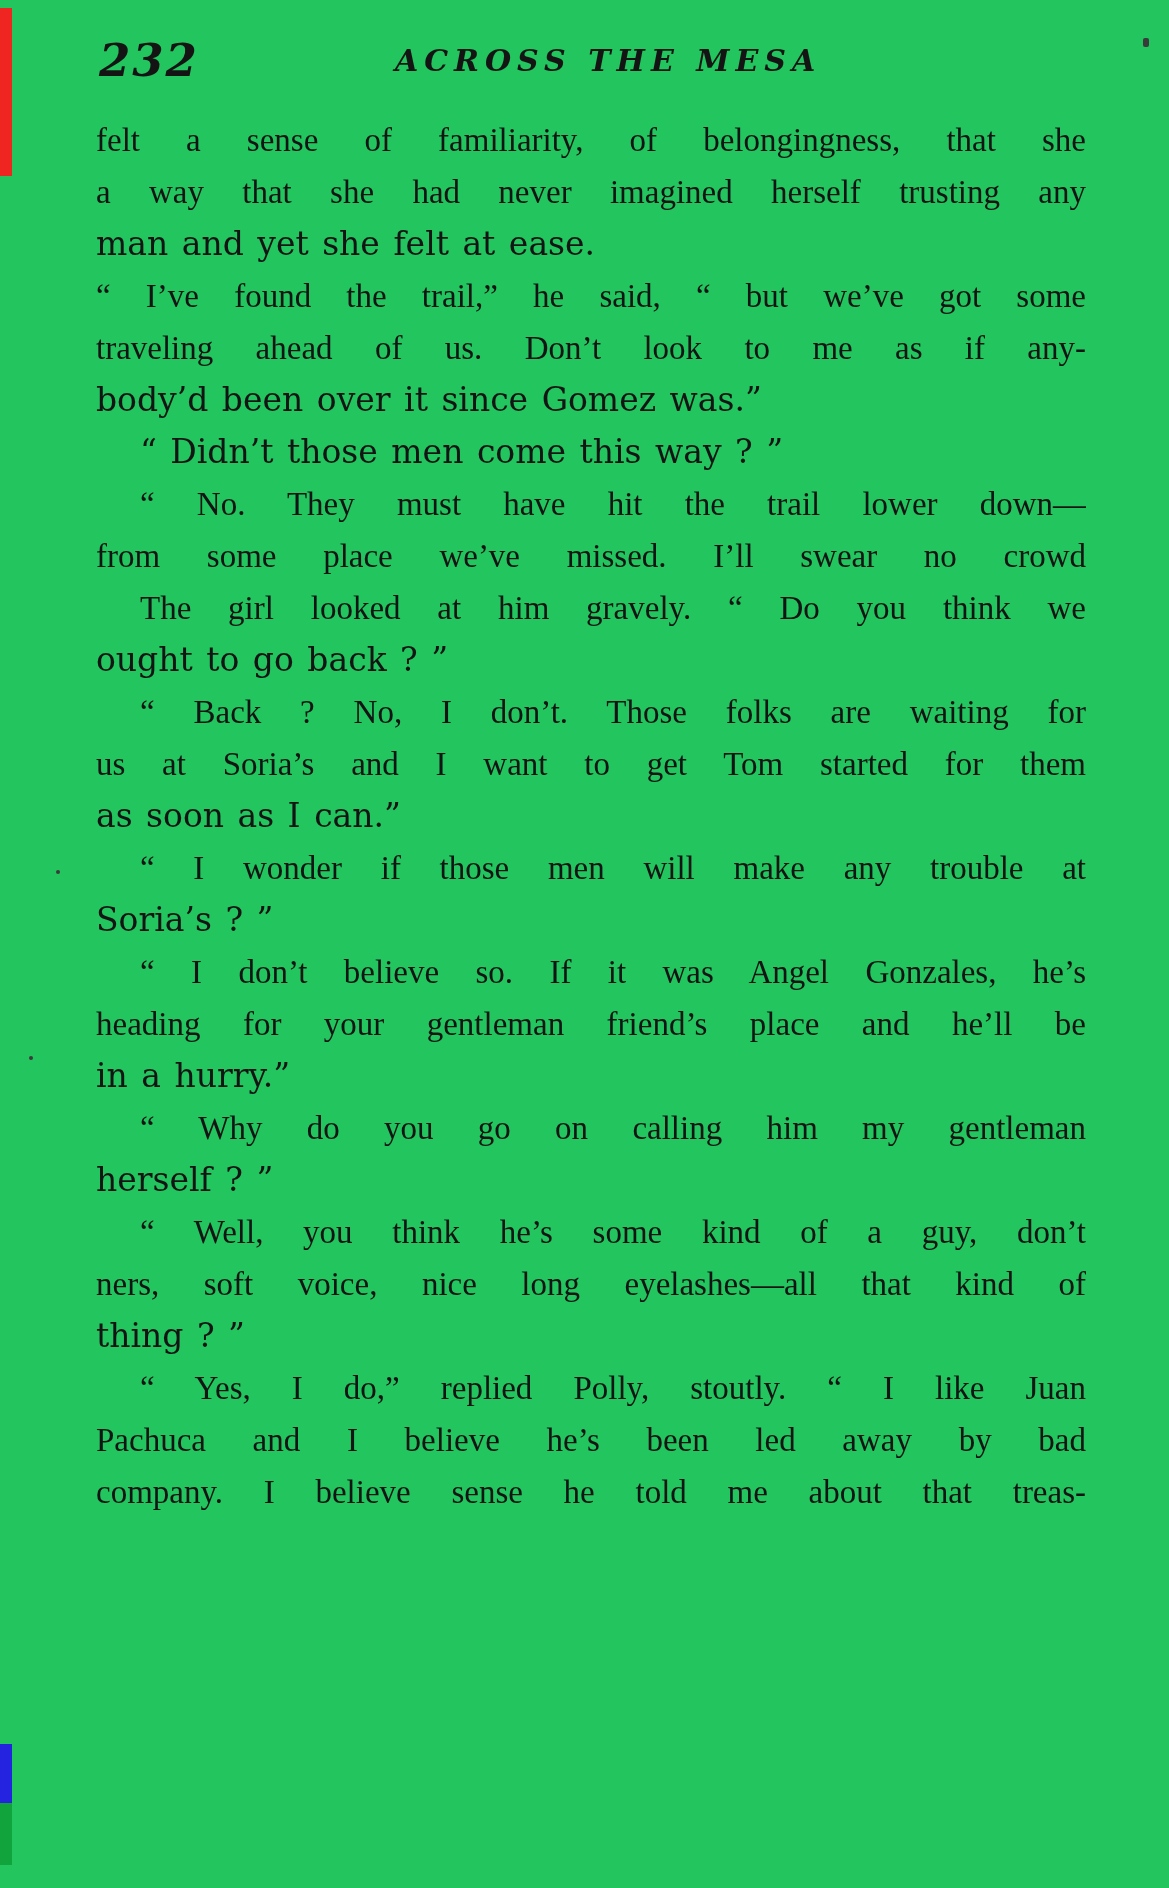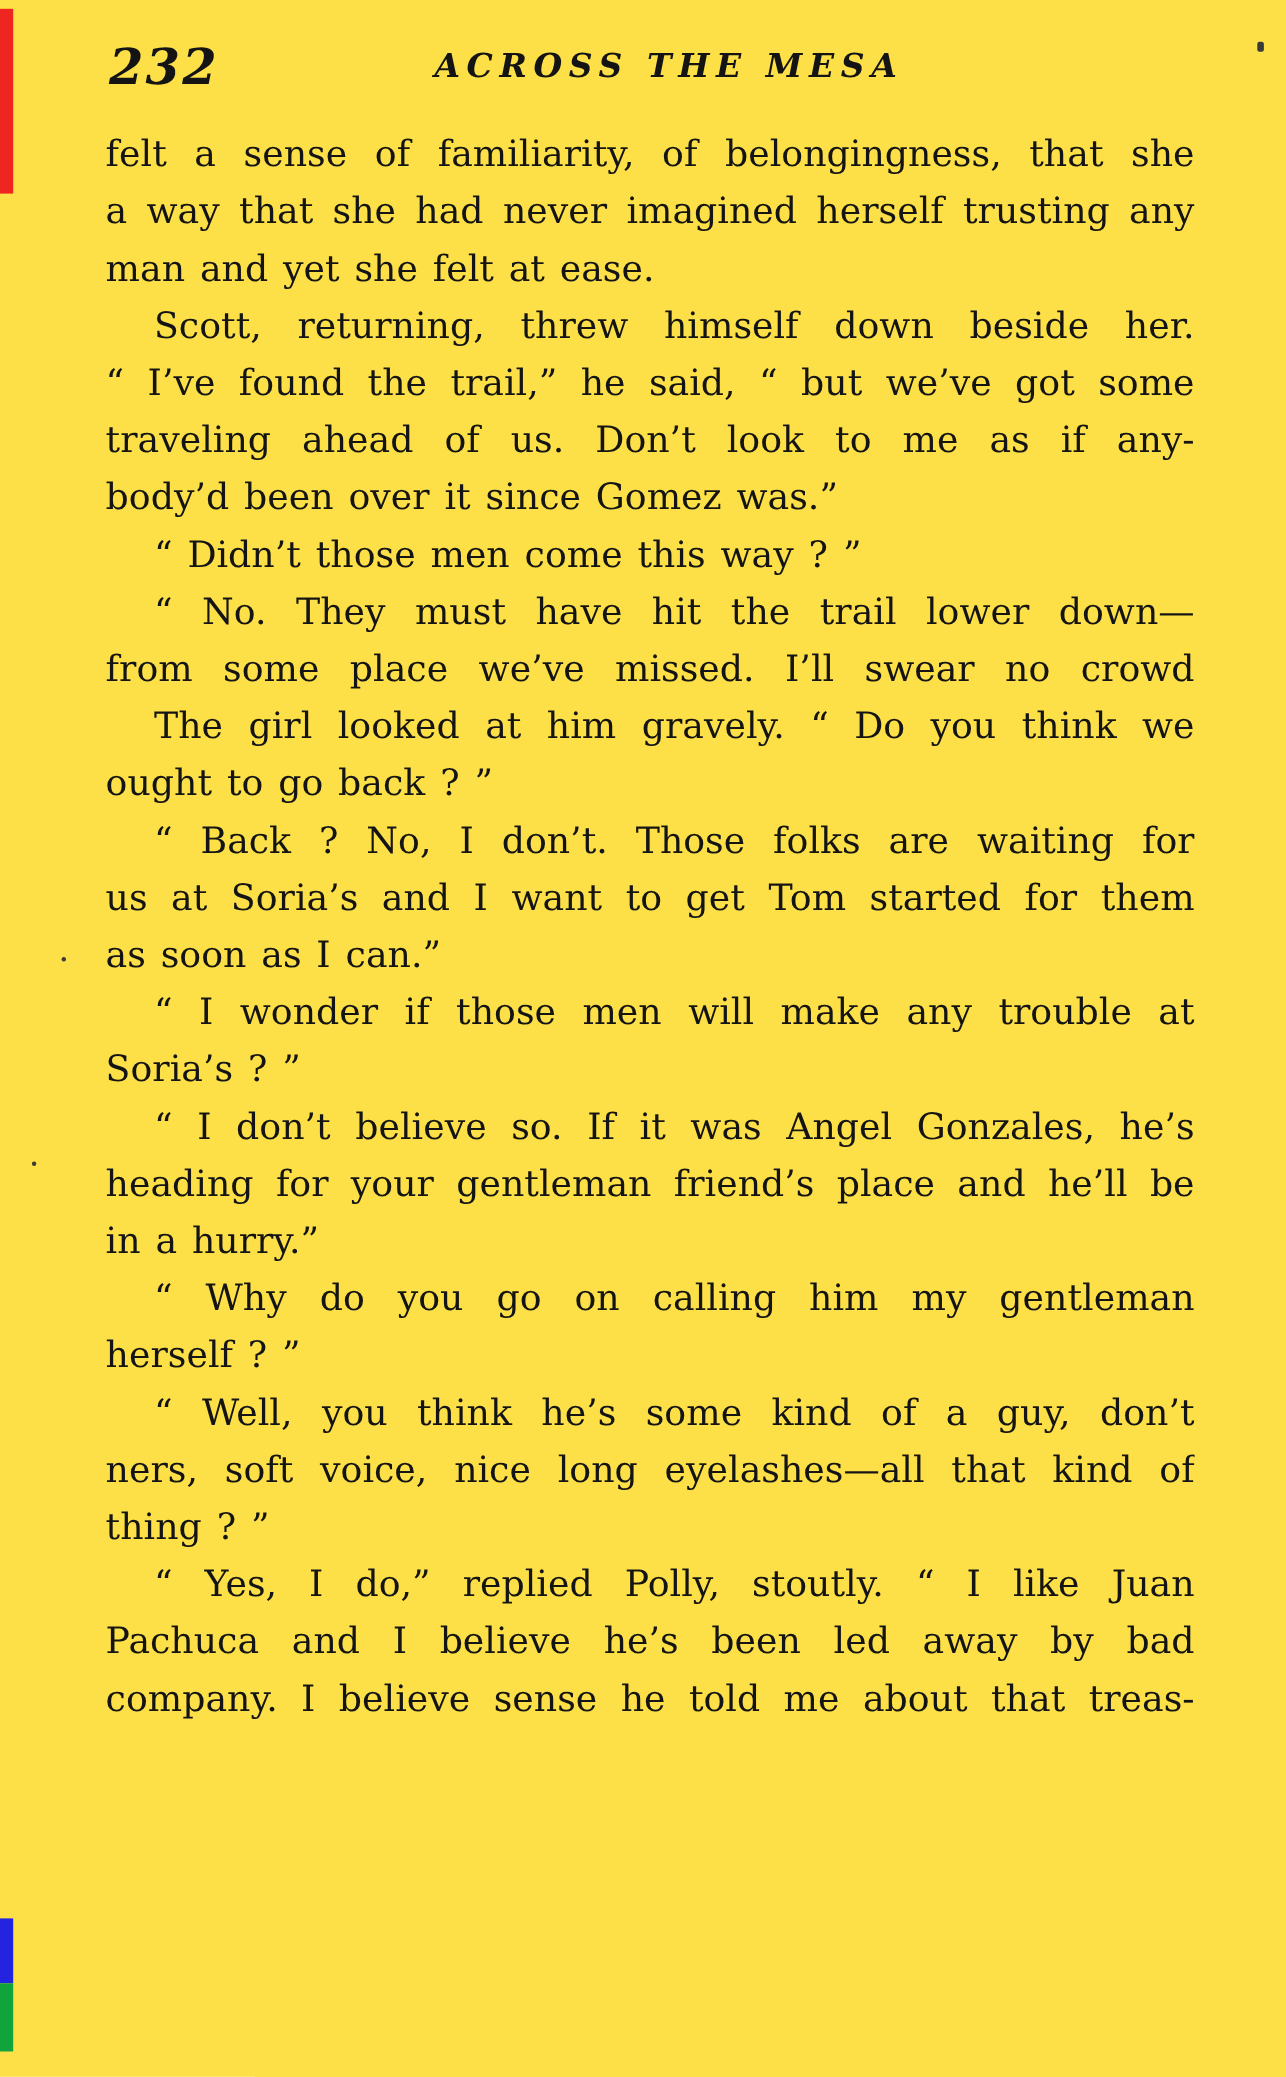--- a/index.html
+++ b/index.html
@@ -50,51 +50,51 @@
     white-space: nowrap;
     overflow: hidden;
     word-spacing: 3px;
     text-rendering: optimizeLegibility;
   }
   .line.justify {
     white-space: normal;
     word-spacing: normal;
     text-align: justify;
     text-align-last: justify;
+    font-family: Liberation Serif, serif;
   }
   .line.indent { padding-left: 44px; }
 
   .speck {
     position: absolute;
     width: 5px; height: 5px; border-radius: 50%;
     background: #3a3a3a;
   }
   .speck.s1 { left: 1143px; top: 38px; width: 6px; height: 9px; border-radius: 2px; }
   .speck.s2 { left: 56px;  top: 870px;  width: 4px; height: 4px; }
   .speck.s3 { left: 29px;  top: 1056px; width: 4px; height: 4px; }
 </style>
 </head>
 <body>
 
-<div class="page" style="background: #fde047; color: rgb(20, 20, 20);">
+<div class="page" style="background: #22c55e; color: rgb(20, 20, 20);">
 
   <div class="edge-strip red" style="background: rgb(238, 37, 32);"></div>
   <div class="edge-strip blue" style="background: rgb(36, 36, 224);"></div>
   <div class="edge-strip green" style="background: rgb(18, 164, 60);"></div>
 
   <header class="page-header">
     <span class="page-number">232</span>
     <span class="running-title">ACROSS THE MESA</span>
   </header>
 
   <main class="body-text">
       <div class="line justify">felt a sense of familiarity, of belongingness, that she</div>
       <div class="line justify">a way that she had never imagined herself trusting any</div>
       <div class="line">man and yet she felt at ease.</div>
-      <div class="line indent justify">Scott, returning, threw himself down beside her.</div>
       <div class="line justify">“ I’ve found the trail,” he said, “ but we’ve got some</div>
       <div class="line justify">traveling ahead of us.  Don’t look to me as if any-</div>
       <div class="line">body’d been over it since Gomez was.”</div>
       <div class="line indent">“ Didn’t those men come this way ? ”</div>
       <div class="line indent justify">“ No.  They must have hit the trail lower down—</div>
       <div class="line justify">from some place we’ve missed.  I’ll swear no crowd</div>
       <div class="line indent justify">The girl looked at him gravely.  “ Do you think we</div>
       <div class="line">ought to go back ? ”</div>
       <div class="line indent justify">“ Back ?   No, I don’t.   Those folks are waiting for</div>
       <div class="line justify">us at Soria’s and I want to get Tom started for them</div>

